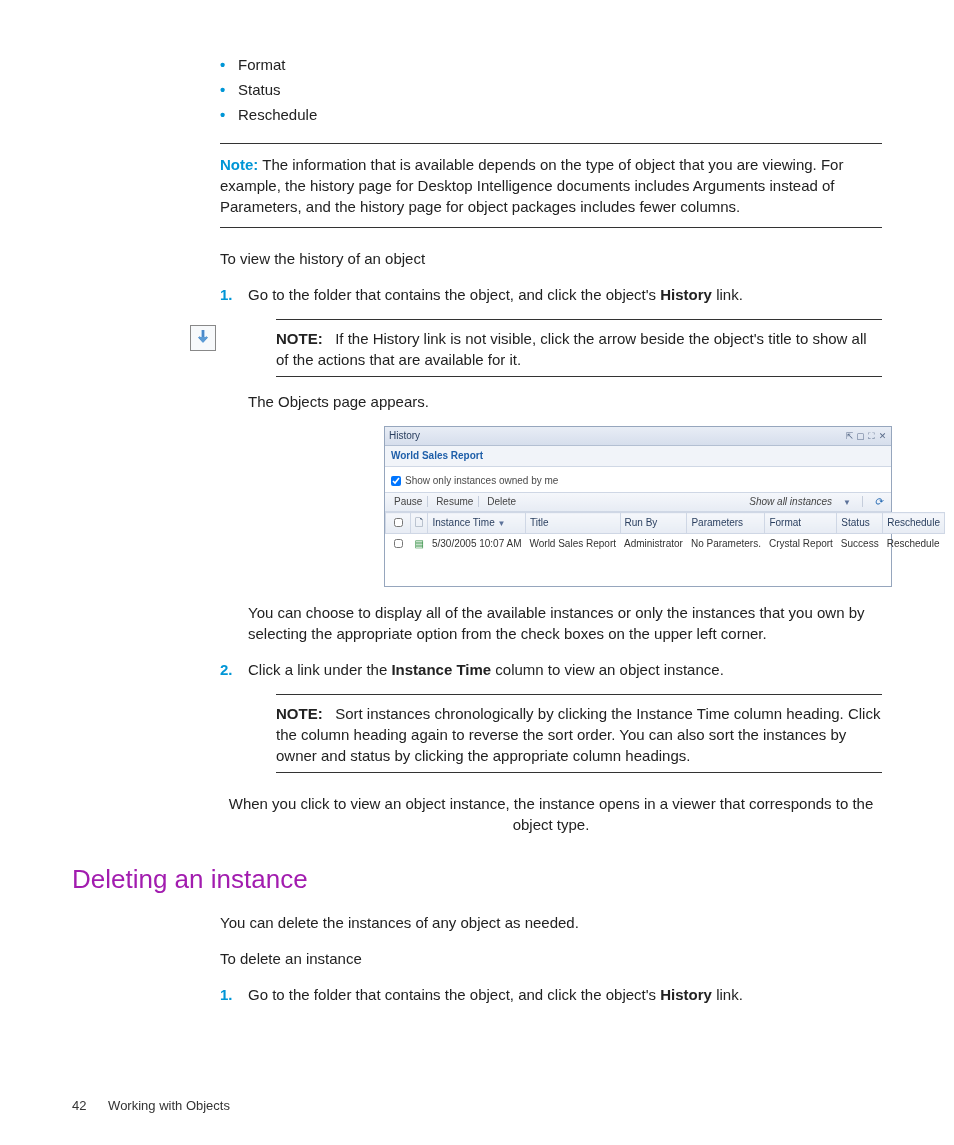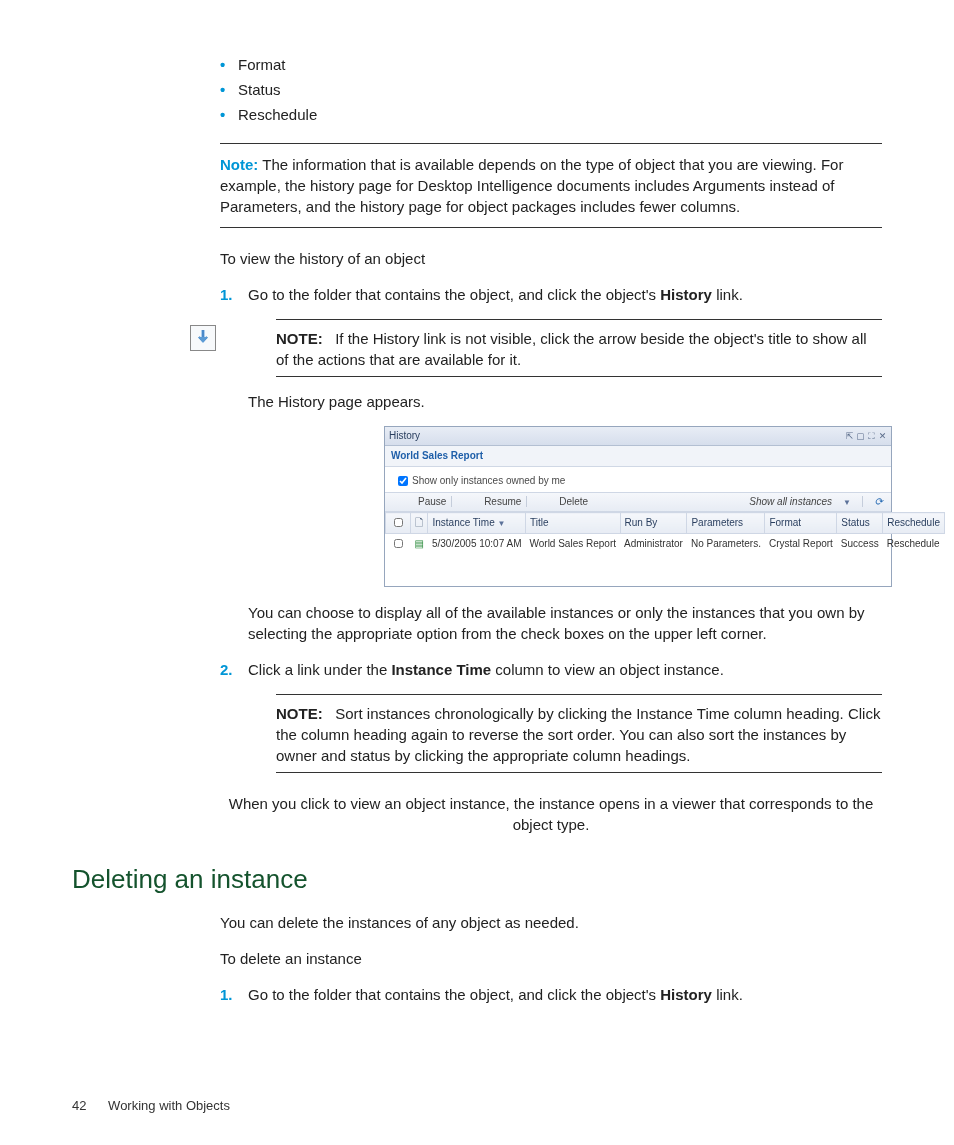--- a/index.html
+++ b/index.html
@@ -113,33 +113,33 @@
     color: #1f5fa9;
     font-weight: bold;
     padding: 3px 6px;
     background: #f1f4f9;
     border-bottom: 1px solid #d0d8e5;
   }
   .ss-filters {
     padding: 6px 6px 3px 6px;
     color: #4a4a4a;
   }
-  .ss-filters label { display:block; margin:1px 7px; }
+  .ss-filters label { display:block; margin:1px 0; }
   .ss-filters input[type=checkbox] { margin: 0 4px 0 0; vertical-align: middle; width:10px; height:10px;}
   .ss-toolbar {
     display:flex;
     justify-content: space-between;
     align-items: center;
     background: linear-gradient(#f5f7fb,#e7ecf4);
     border-top: 1px solid #cfd7e5;
     border-bottom: 1px solid #cfd7e5;
     padding: 2px 4px;
     color: #444;
   }
-  .ss-toolbar .tb-left span { padding: 0 5px; border-right:1px solid #c5cddb;margin-left:24px;}
+  .ss-toolbar .tb-left span { padding: 0 5px; border-right:1px solid #c5cddb;}
   .ss-toolbar .tb-left span:last-child { border-right:none;}
   .ss-toolbar .tb-right span { padding: 0 4px; font-style: italic; }
   .ss-table { width:100%; border-collapse: collapse; }
   .ss-table th {
     background: linear-gradient(#f5f7fb,#e7ecf4);
     border:1px solid #cfd7e5;
     padding: 2px 4px;
     text-align:left;
     font-weight: normal;
     color:#2a3f5f;
@@ -148,21 +148,21 @@
   .ss-table td {
     padding: 2px 4px;
     color:#333;
     font-size:10px;
     white-space: nowrap;
   }
   .ss-link { color:#1f5fa9; }
   .ss-sort { color:#5b7199; font-size:8px; }
   .ss-spacer { height:28px; }
   h2.section {
-    color: #14532d;
+    color: #a21caf;
     font-weight: normal;
     font-size: 26px;
     margin: 26px 0 8px -148px;
   }
   .footer {
     margin-top: 92px;
     font-size: 13px;
     color: #333;
   }
   .footer .pgnum { margin-right: 18px; }
@@ -201,21 +201,21 @@
             </svg>
         </div>
         <hr class="rule">
         <p>
           <strong>NOTE:</strong>&nbsp;&nbsp;
           <span>If the History link is not visible, click the arrow beside the object's title to show all of the actions that are available for it.</span>
         </p>
         <hr class="rule">
       </div>
 
-      <p class="sub-indent" style="margin-left:0;">The History page appears.</p>
+      <p class="sub-indent" style="margin-left:0;">The Objects page appears.</p>
 
       <div class="screenshot">
         <div class="ss-titlebar">
           <span>History</span>
           <div class="ss-winctrl">
             <span>⇱</span>
             <span>▢</span>
             <span>⛶</span>
             <span>✕</span>
           </div>

